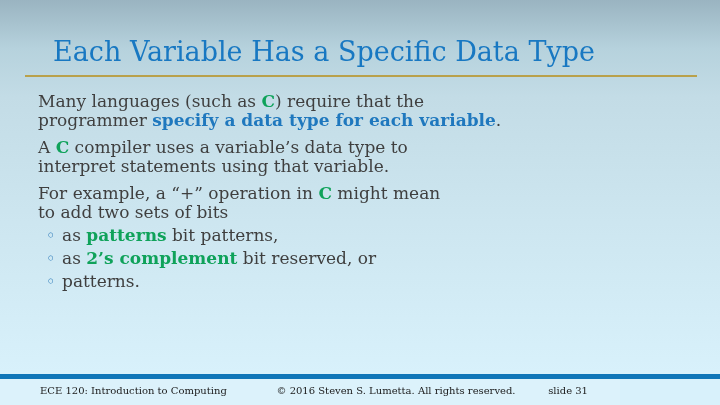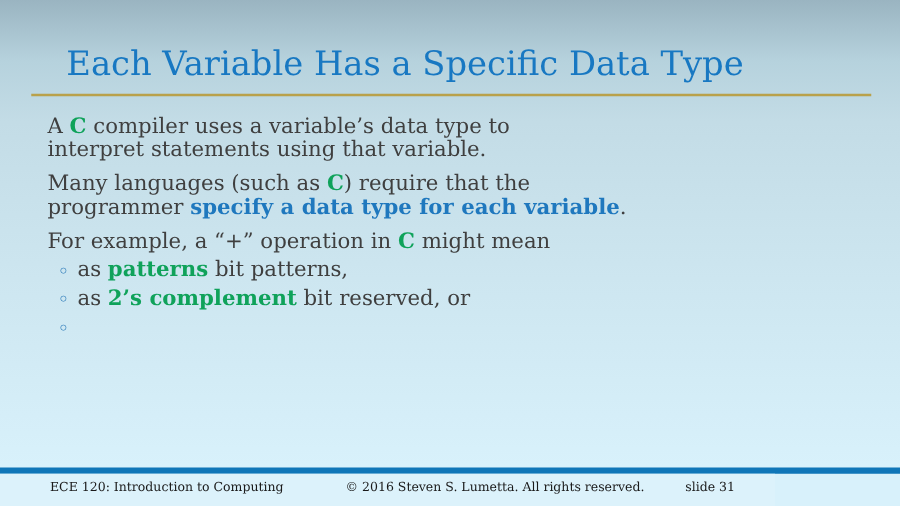--- a/index.html
+++ b/index.html
@@ -82,45 +82,47 @@
 <body>
 
 <div class="slide">
 
   <div class="title">Each Variable Has a Specific Data Type</div>
   <div class="rule"></div>
 
   <div class="body">
 
     <div class="para">
+      <div class="line"><span>Many languages (such as </span><span class="seg-green">C</span><span>) require that the</span></div>
+      <div class="line"><span>programmer </span><span class="seg-blue">specify a data type for each variable</span><span>.</span></div>
+    </div>
+
+    <div class="para">
       <div class="line"><span>A </span><span class="seg-green">C</span><span> compiler uses a variable’s data type to</span></div>
       <div class="line"><span>interpret statements using that variable.</span></div>
     </div>
 
-    <div class="para">
-      <div class="line"><span>Many languages (such as </span><span class="seg-green">C</span><span>) require that the</span></div>
-      <div class="line"><span>programmer </span><span class="seg-blue">specify a data type for each variable</span><span>.</span></div>
-    </div>
-
     <div class="para para-tight">
       <div class="line"><span>For example, a “+” operation in </span><span class="seg-green">C</span><span> might mean</span></div>
+      <div class="line"><span>to add two sets of bits</span></div>
     </div>
 
     <div class="bullet">
       <span class="marker">◦</span>
       <div class="line"><span>as </span><span class="seg-green">patterns</span><span> bit patterns,</span></div>
     </div>
 
     <div class="bullet">
       <span class="marker">◦</span>
       <div class="line"><span>as </span><span class="seg-green">2’s complement</span><span> bit reserved, or</span></div>
     </div>
 
     <div class="bullet bullet-last">
       <span class="marker">◦</span>
+      <div class="line"><span>patterns.</span></div>
     </div>
 
 
   </div>
 
   <div class="footer-bar"></div>
   <div class="footer">
     <span class="left">ECE 120: Introduction to Computing</span>
     <span class="center">© 2016 Steven S. Lumetta.  All rights reserved.</span>
     <span class="right">slide 31</span>

